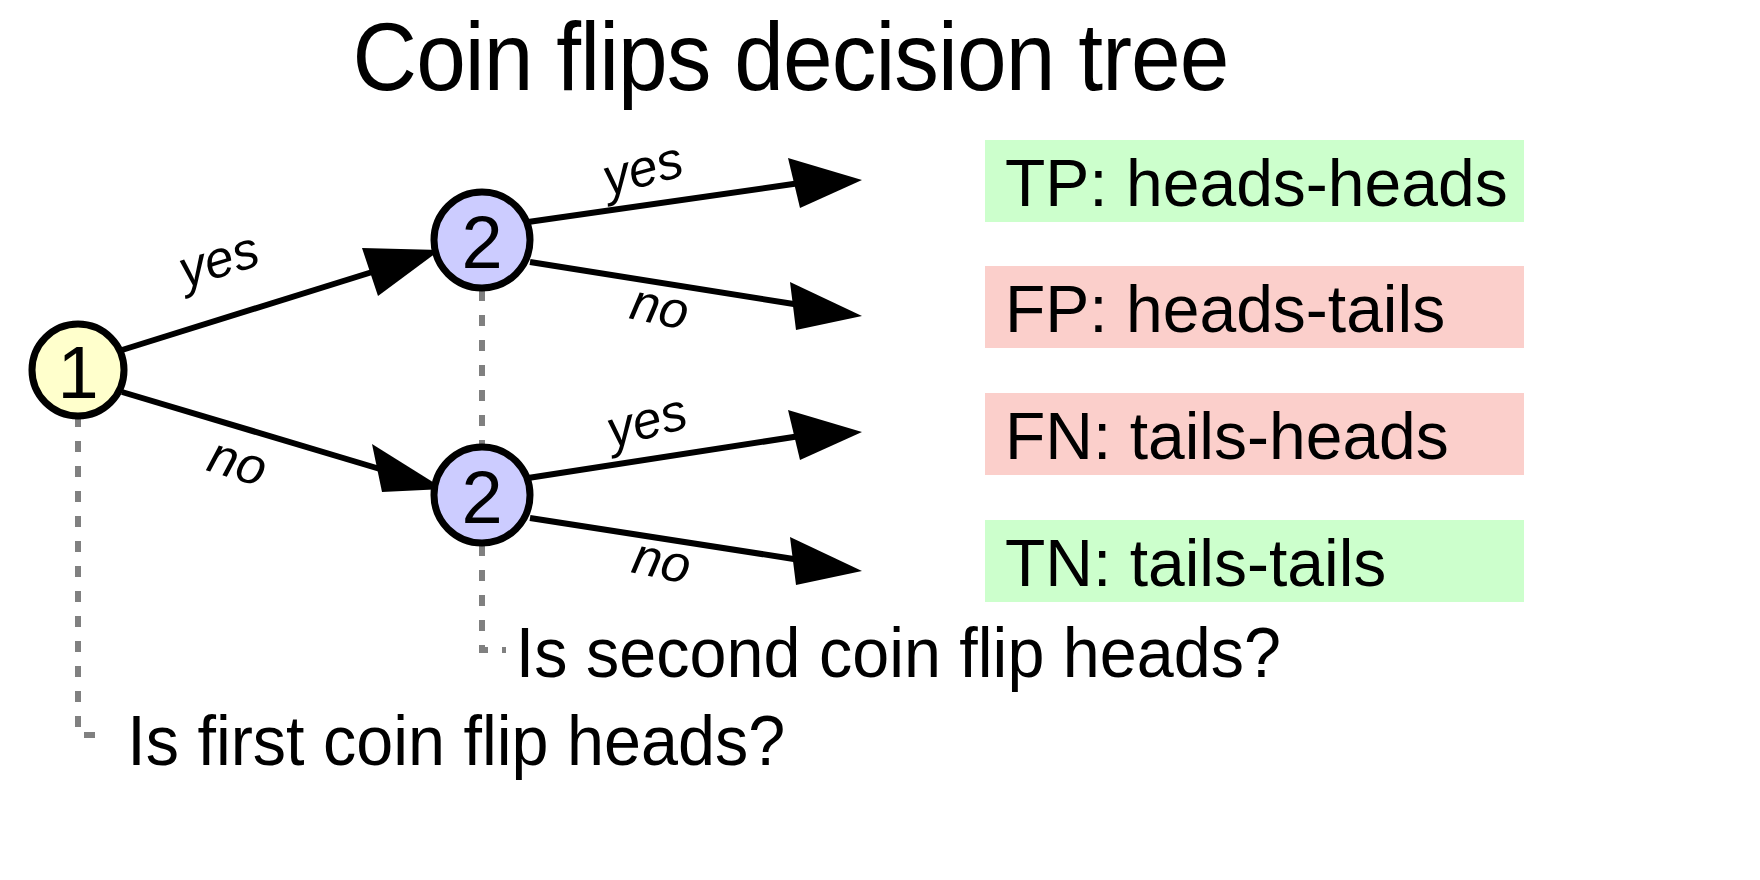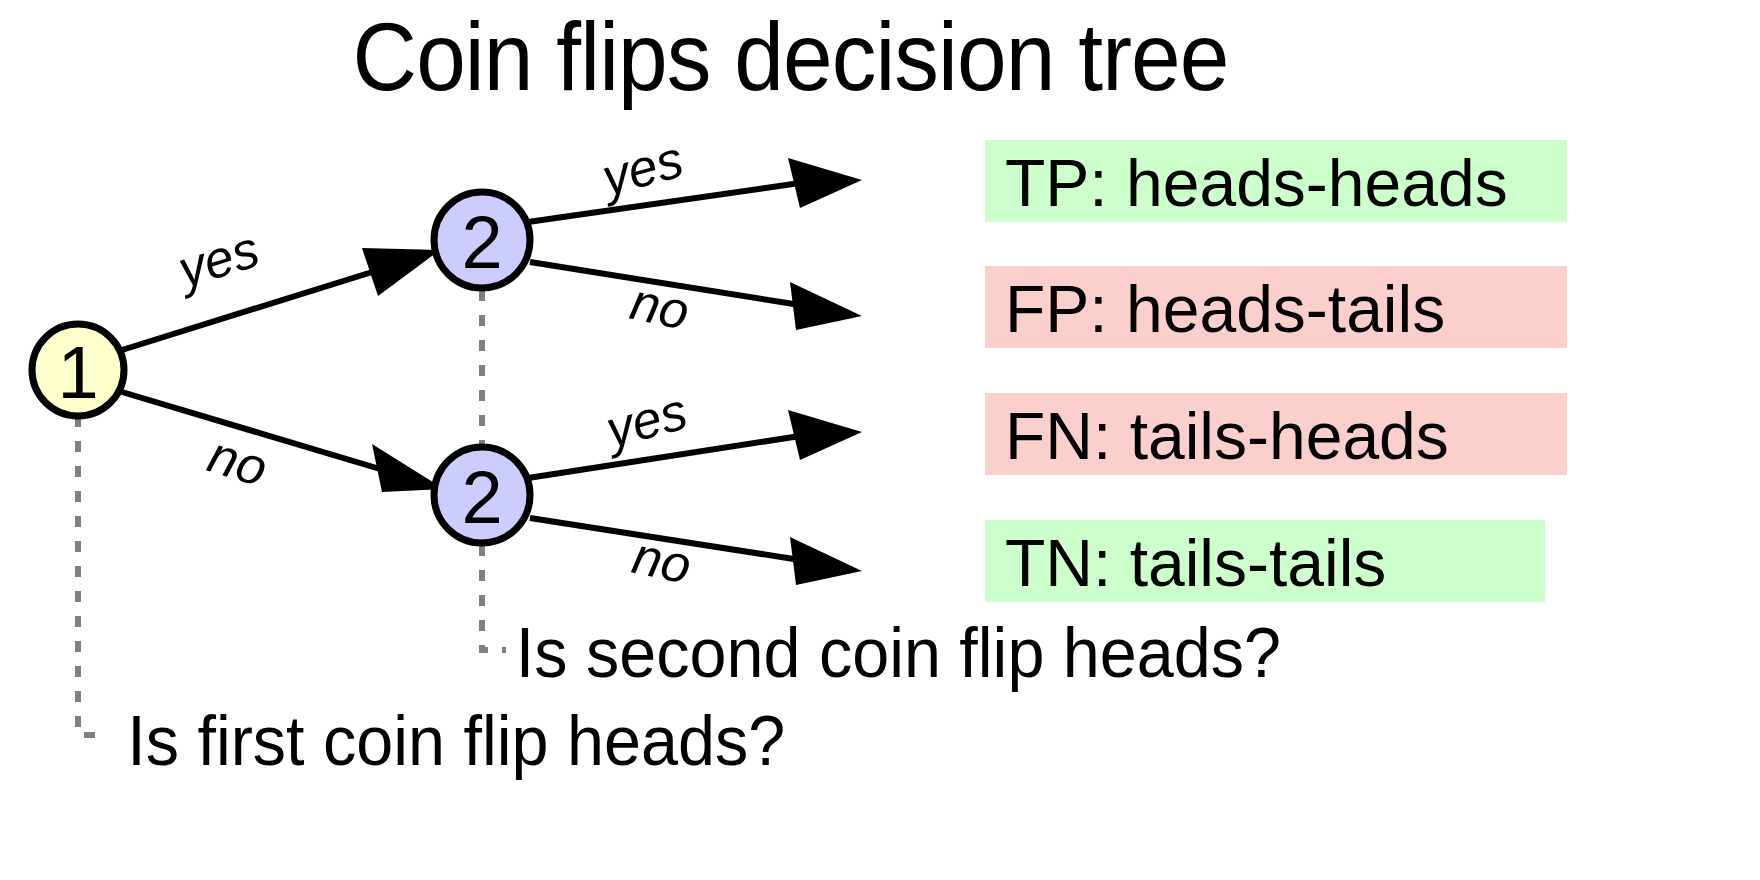--- a/index.html
+++ b/index.html
@@ -9,21 +9,20 @@
   }
   body {
     font-family: "Liberation Sans", sans-serif;
   }
   #stage {
     position: relative;
     width: 1524px;
     height: 880px;
     background: #ffffff;
     overflow: hidden;
-    padding-left: 43px;
   }
   #diagram-svg {
     position: absolute;
     left: 0;
     top: 0;
     width: 1760px;
     height: 880px;
   }
   .title-text {
     font-family: "Liberation Sans", sans-serif;

